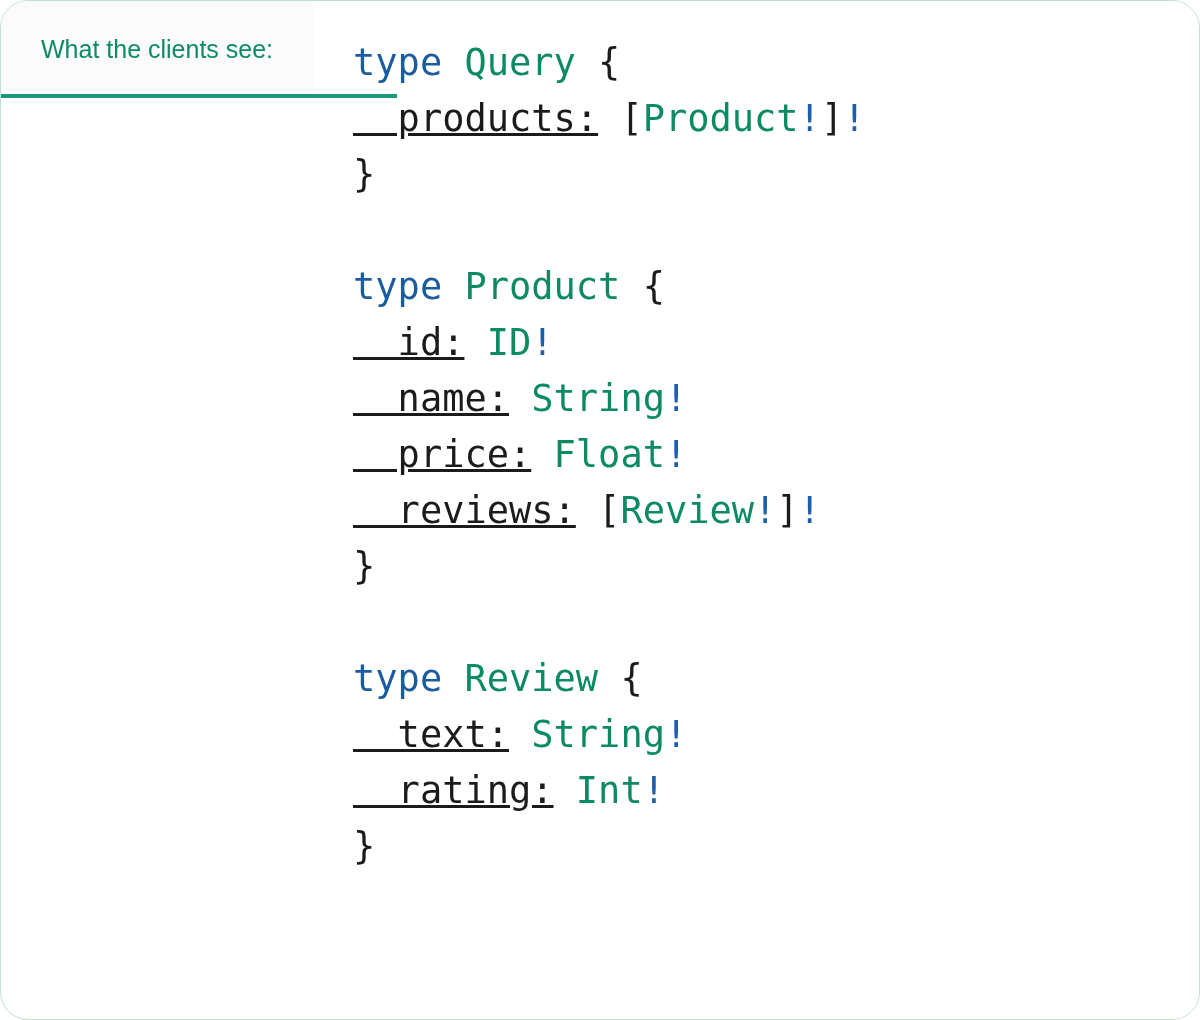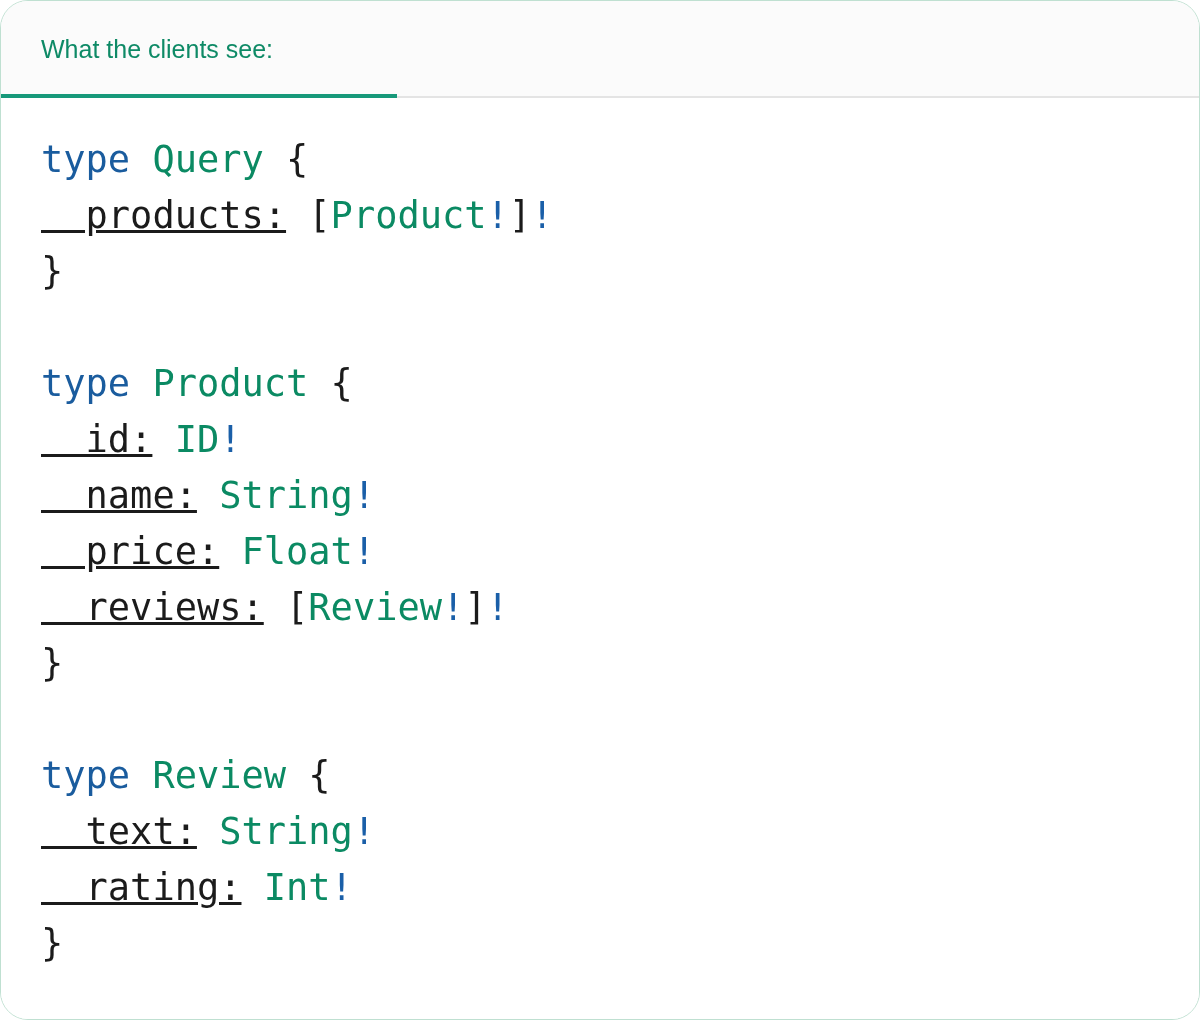--- a/index.html
+++ b/index.html
@@ -19,21 +19,21 @@
   .card {
     position: relative;
     box-sizing: border-box;
     width: 1200px;
     height: 1020px;
     background: #ffffff;
     border: 1px solid #bfe0d1;
     border-radius: 28px;
     overflow: hidden;
     display: flex;
-    flex-direction: column;
+    flex-direction: row;
   }
 
   
   .tabbar {
     position: relative;
     flex: 0 0 auto;
     height: 97px;
     background: #fbfbfb;
     display: flex;
     align-items: center;

